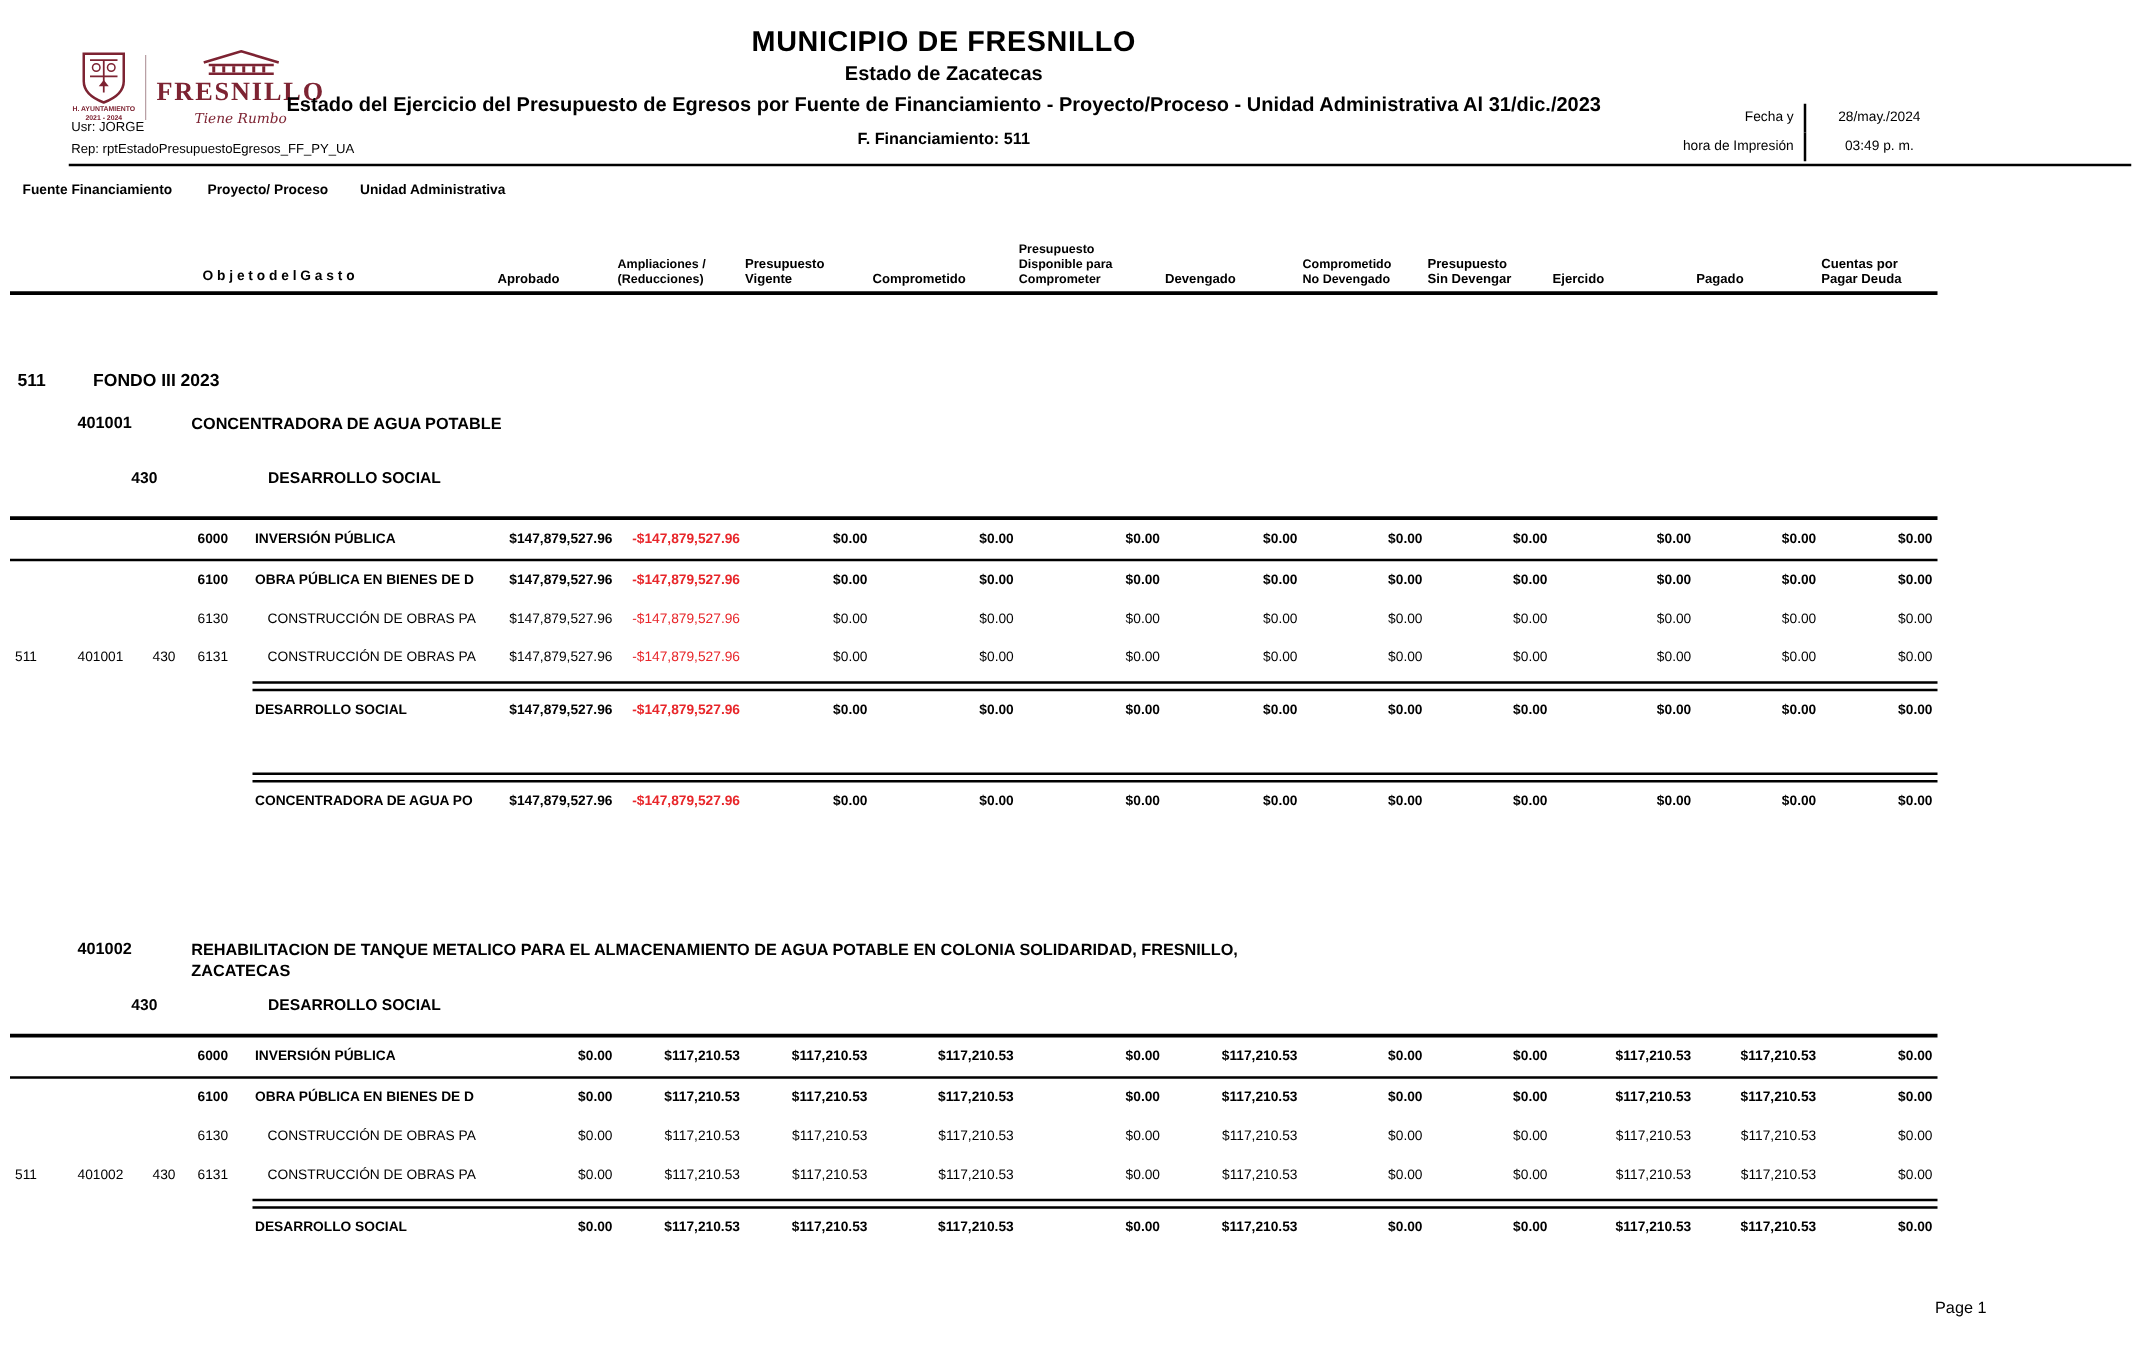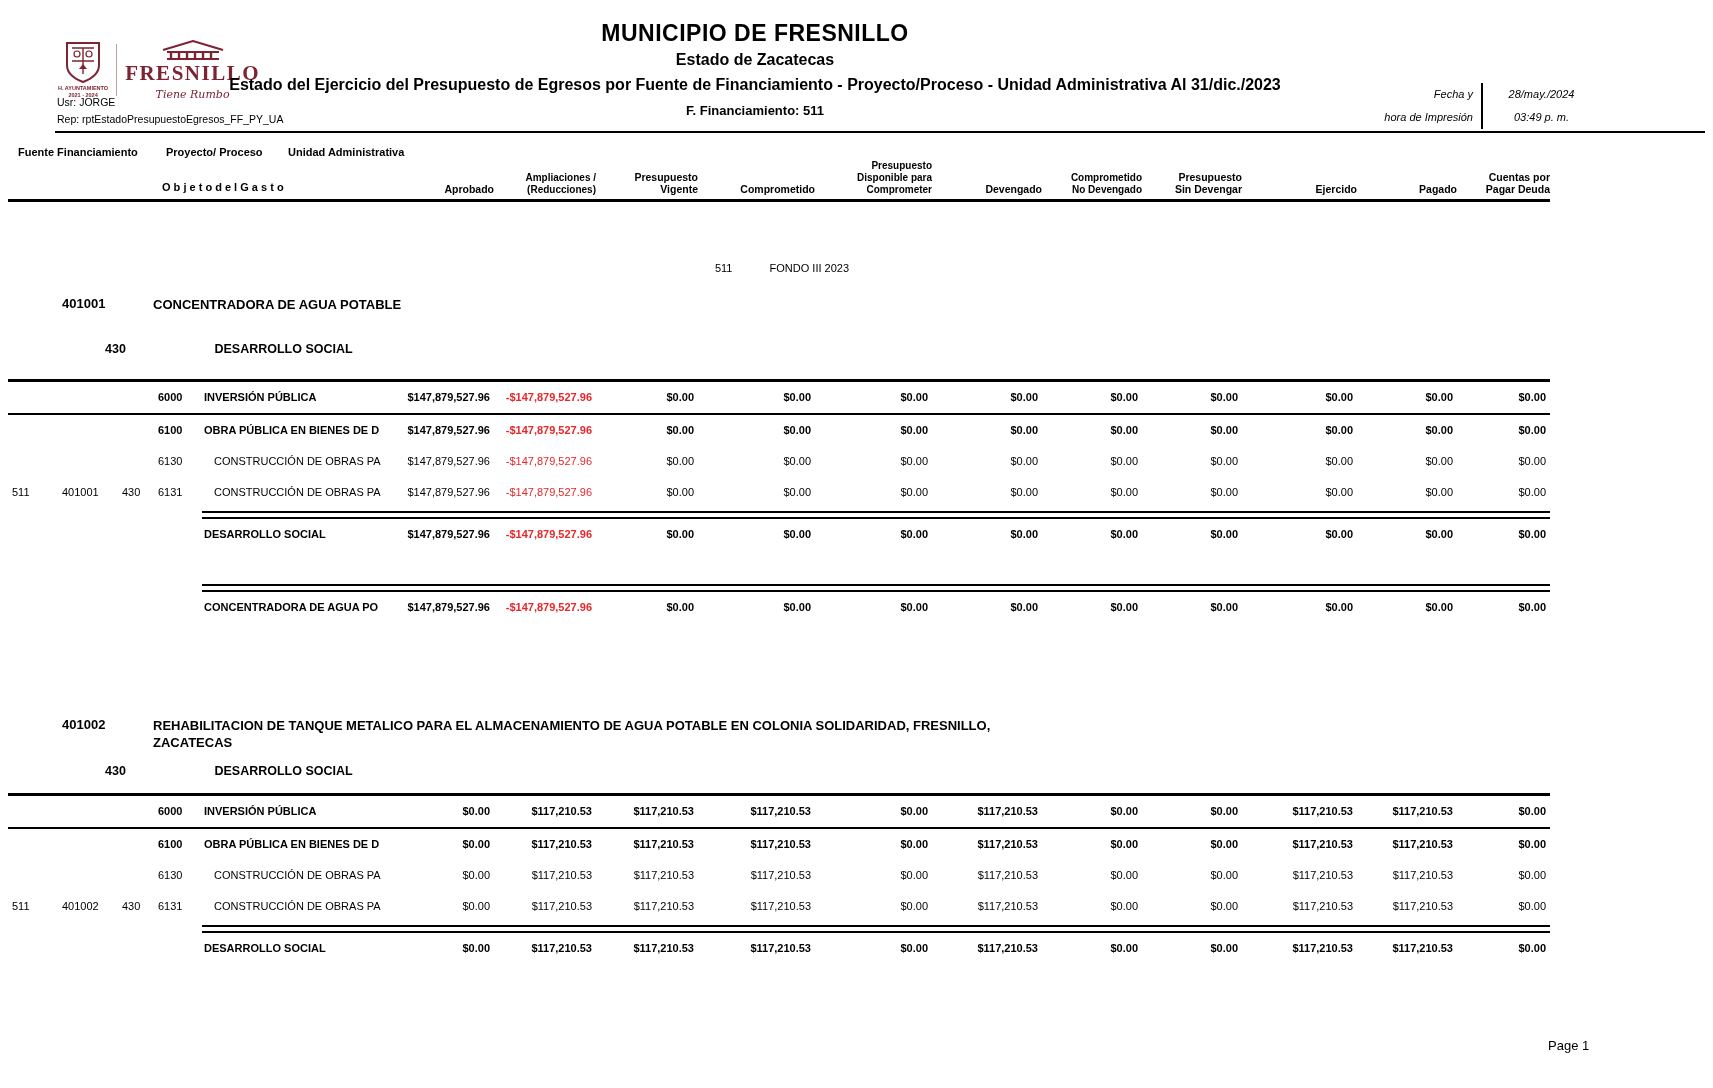--- a/index.html
+++ b/index.html
@@ -22,46 +22,46 @@
   .seal-col{display:flex;flex-direction:column;align-items:center;}
   .seal-caption{font-size:5.5px;color:var(--brand);text-align:center;line-height:1.2;font-weight:bold;}
   .logo-divider{width:1px;height:52px;background:#b9a0a5;}
   .brand-col{display:flex;flex-direction:column;align-items:center;color:var(--brand);}
   .brand-name{font-family:"Liberation Serif","DejaVu Serif",serif;font-size:21px;letter-spacing:1.5px;font-weight:bold;margin-top:1px;}
   .brand-tagline{font-family:"DejaVu Serif","Liberation Serif",serif;font-style:italic;font-size:11px;margin-top:2px;}
 
   .usr-line{position:absolute;left:57px;top:96px;font-size:10.5px;}
   .rep-line{position:absolute;left:57px;top:113px;font-size:10.5px;}
 
-  .print-info{position:absolute;left:1323px;top:83px;display:grid;grid-template-columns:158px 110px;font-style:italic;}
+  .print-info{position:absolute;left:1285px;top:83px;display:grid;grid-template-columns:158px 110px;}
   .pi-label{font-size:11px;text-align:right;padding:4px 8px 4px 0;line-height:15px;}
   .pi-value{font-size:11px;border-left:2px solid #000;padding:4px 0 4px 9px;line-height:15px;white-space:nowrap;text-align:center;}
 
   .header-rule{position:absolute;left:55px;top:131px;width:1650px;border-top:2px solid #000;}
 
   
   .table{position:absolute;left:8px;top:140px;width:1542px;}
   .grid16{display:grid;grid-template-columns:46px 60px 36px 52px 196px 96px 102px 102px 117px 117px 110px 100px 100px 115px 100px 93px;}
 
   .group-labels{position:relative;height:20px;}
   .group-labels span{position:absolute;top:6px;font-size:11px;font-weight:bold;white-space:nowrap;}
   .gl-0{left:10px;}
   .gl-1{left:158px;}
   .gl-2{left:280px;}
 
   .col-headers{min-height:38px;align-items:end;padding-bottom:4px;}
   .objeto{grid-column:4 / span 2;font-size:11px;font-weight:bold;padding-left:12px;white-space:nowrap;align-self:end;padding-bottom:2px;}
-  .col-h{font-size:10.5px;font-weight:bold;text-align:right;white-space:pre-line;line-height:1.18;align-self:end;}
+  .col-h{font-size:10.5px;font-weight:bold;text-align:left;white-space:pre-line;line-height:1.18;align-self:end;margin-top:34px;}
   .col-h.small{font-size:10px;}
 
   .thick-rule{border-top:3px solid #000;}
   .rule-full{border-top:2px solid #000;}
   .dbl-rule{margin-left:194px;height:2px;border-top:2px solid #000;border-bottom:2px solid #000;padding-top:2px;background:#fff;box-sizing:content-box;}
 
-  .fund-row{margin-top:60px;height:18px;font-size:11px;font-weight:normal;text-align:center;}
+  .fund-row{margin-top:60px;height:18px;font-size:14px;font-weight:bold;}
   .fund-code{margin-left:6px;}
   .fund-name{margin-left:34px;}
 
   .proj-row{margin-top:16px;display:flex;}
   .proj-code{font-size:13px;font-weight:bold;margin-left:54px;width:62px;flex:none;}
   .proj-name{font-size:13px;font-weight:bold;margin-left:29px;max-width:900px;line-height:17px;}
 
   .unit-row{margin-top:26px;height:16px;}
   .unit-code{display:inline-block;margin-left:97px;width:31px;font-size:12.5px;font-weight:bold;text-align:left;}
   .unit-name{display:inline-block;margin-left:74px;font-size:12.5px;font-weight:bold;}

